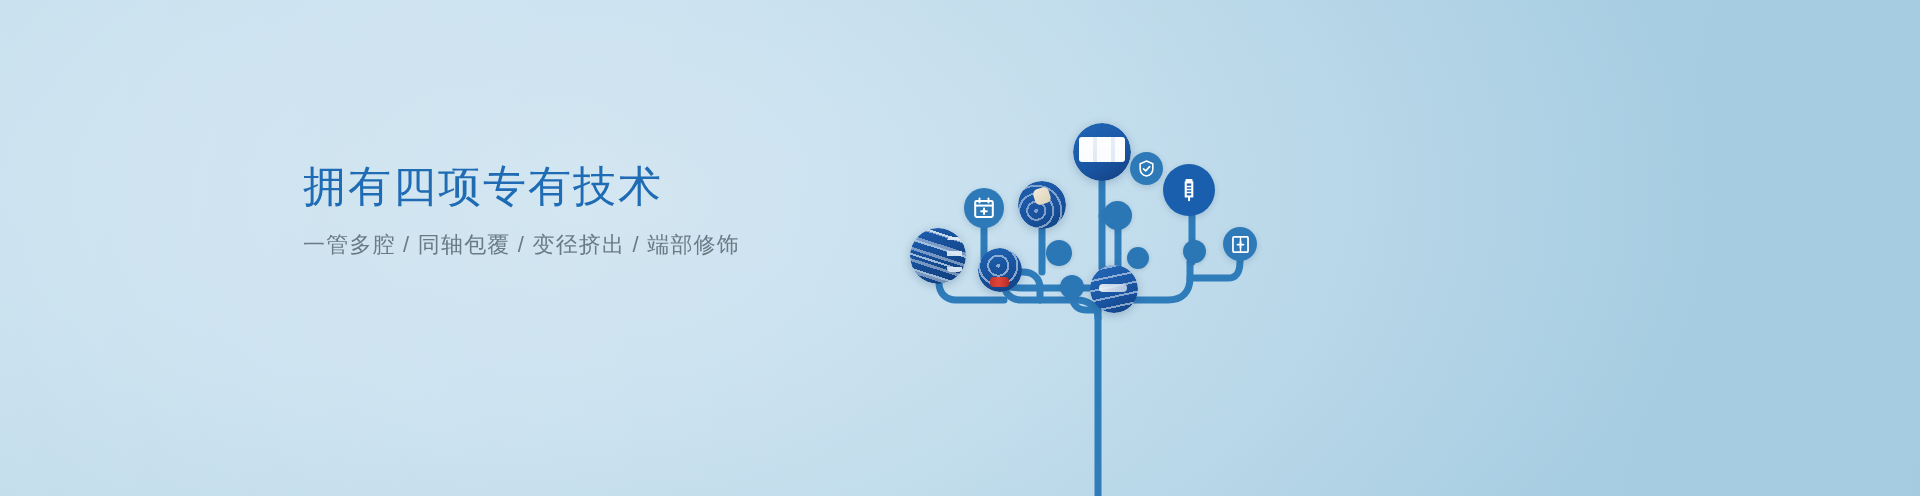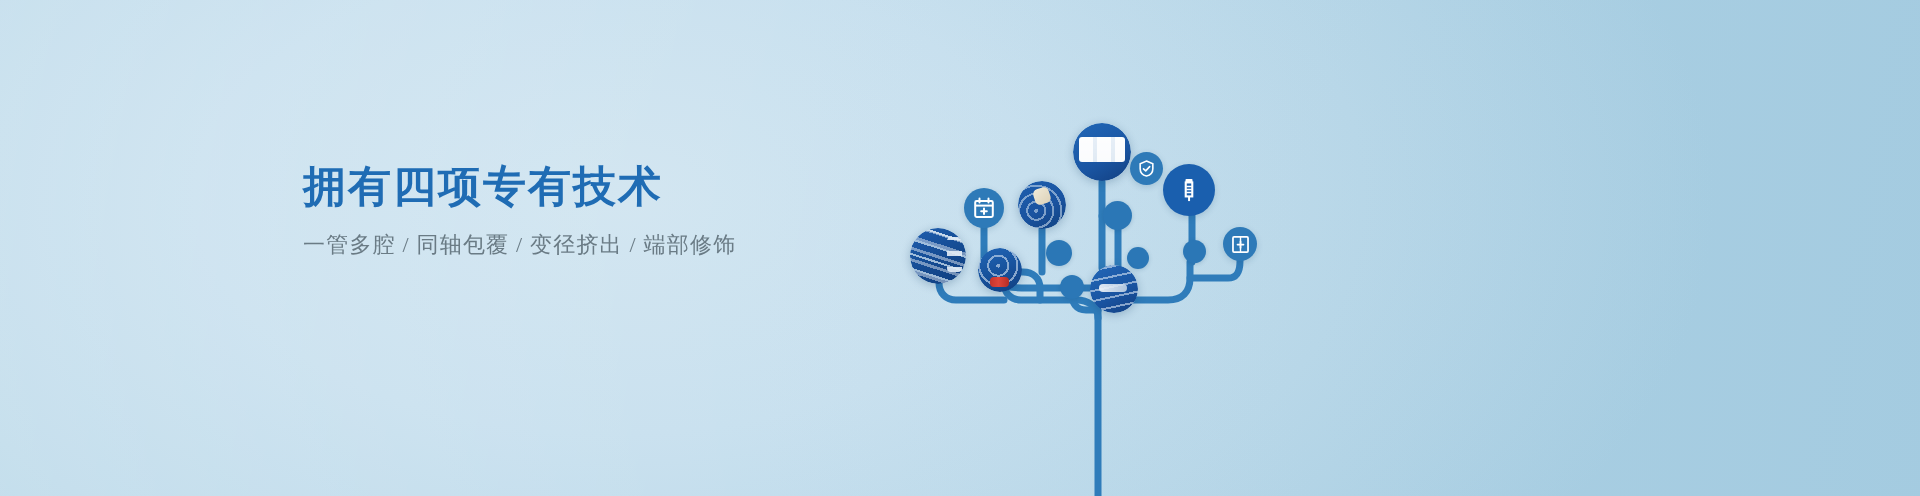--- a/index.html
+++ b/index.html
@@ -16,26 +16,26 @@
   #banner::after{
     content:"";position:absolute;inset:0;pointer-events:none;
     background:linear-gradient(100deg, rgba(255,255,255,0.22) 0%, rgba(255,255,255,0.05) 42%, rgba(120,170,200,0.10) 100%);
   }
 
   
   .text-block{
     position:absolute;left:303px;top:160px;width:560px;z-index:6;
   }
   .headline{
-    font-size:43px;line-height:52px;font-weight:bold;letter-spacing:2px;
+    font-size:43px;line-height:52px;font-weight:normal;letter-spacing:2px;
     color:#1f6cb4;margin:0 0 18px 0;white-space:nowrap;
   }
   .subhead{
     font-size:22px;line-height:30px;font-weight:normal;letter-spacing:1.2px;
-    color:#6a7b85;margin:0;white-space:nowrap;font-family:Liberation Serif, serif;
+    color:#6a7b85;margin:0;white-space:nowrap;
   }
 
   
   #tree{position:absolute;left:880px;top:0;width:420px;height:496px;z-index:4;}
   #tree svg{display:block;}
 
   .node{position:absolute;border-radius:50%;z-index:5;}
   .node-icon{
     display:flex;align-items:center;justify-content:center;
     box-shadow:0 2px 6px rgba(20,70,110,0.18);

